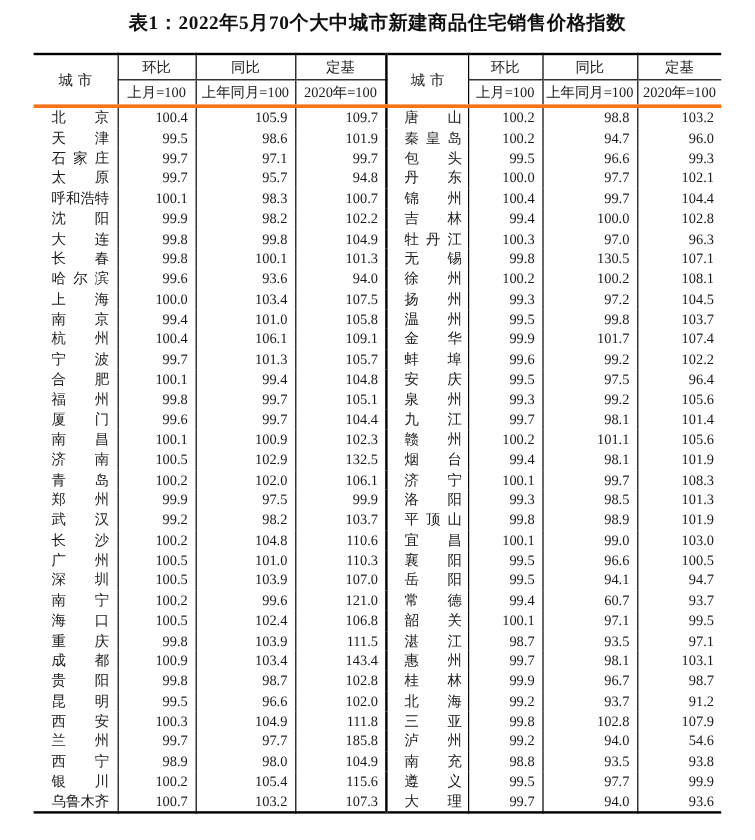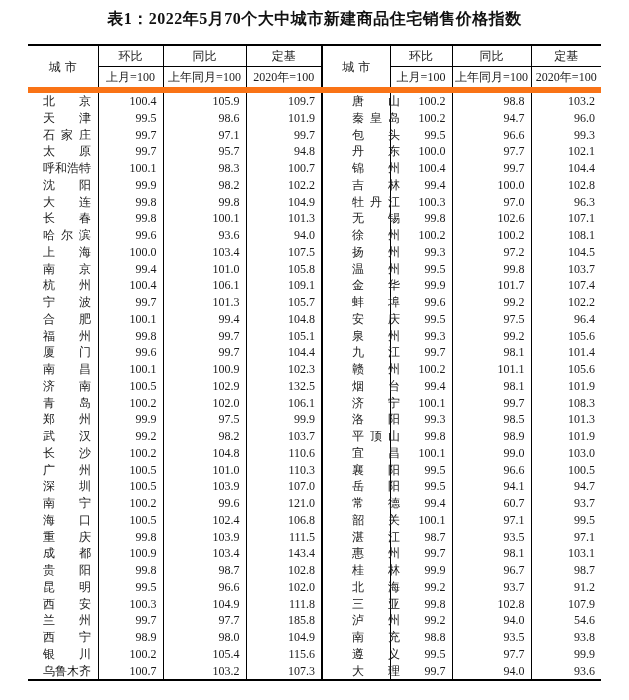--- a/index.html
+++ b/index.html
@@ -20,21 +20,21 @@
     letter-spacing: 0.5px;
   }
   table.idx {
     margin: 14px 0 0 28px;
     width: 573px;
     table-layout: fixed;
     border-collapse: collapse;
     border-top: 2px solid #000;
     border-bottom: 2px solid #000;
   }
-  thead { border-bottom: 6px solid #f97316; }
+  thead { border-bottom: 3px solid #f97316; }
   th {
     font-size: 12px;
     font-weight: normal;
     text-align: center;
     height: 20px;
     line-height: 20px;
     padding: 0;
     color: #1a1a1a;
     white-space: nowrap;
   }
@@ -44,21 +44,21 @@
     height: 16.75px;
     line-height: 16.75px;
     padding: 0;
     white-space: nowrap;
     color: #1a1a1a;
   }
   .v   { border-left: 1px solid #000; }
   .mid { border-left: 2px solid #000; }
   td.num { text-align: right; padding-right: 6px; }
   td.city-l { padding-left: 15px; }
-  td.city-r { padding-left: 29px; text-decoration: underline; }
+  td.city-r { padding-left: 14px; text-decoration: underline; }
   .cname {
     display: inline-block;
     width: 48px;
     text-align: justify;
     text-align-last: justify;
   }
   th.city-h { letter-spacing: 4px; text-indent: 4px; }
 </style>
 </head>
 <body>
@@ -168,21 +168,21 @@
     <td class="num v">97.0</td>
     <td class="num v">96.3</td>
   </tr>
   <tr>
     <td class="city-l"><span class="cname">长春</span></td>
     <td class="num v">99.8</td>
     <td class="num v">100.1</td>
     <td class="num v">101.3</td>
     <td class="city-r mid"><span class="cname">无锡</span></td>
     <td class="num v">99.8</td>
-    <td class="num v">102.6</td>
+    <td class="num v">130.5</td>
     <td class="num v">107.1</td>
   </tr>
   <tr>
     <td class="city-l"><span class="cname">哈尔滨</span></td>
     <td class="num v">99.6</td>
     <td class="num v">93.6</td>
     <td class="num v">94.0</td>
     <td class="city-r mid"><span class="cname">徐州</span></td>
     <td class="num v">100.2</td>
     <td class="num v">100.2</td>

